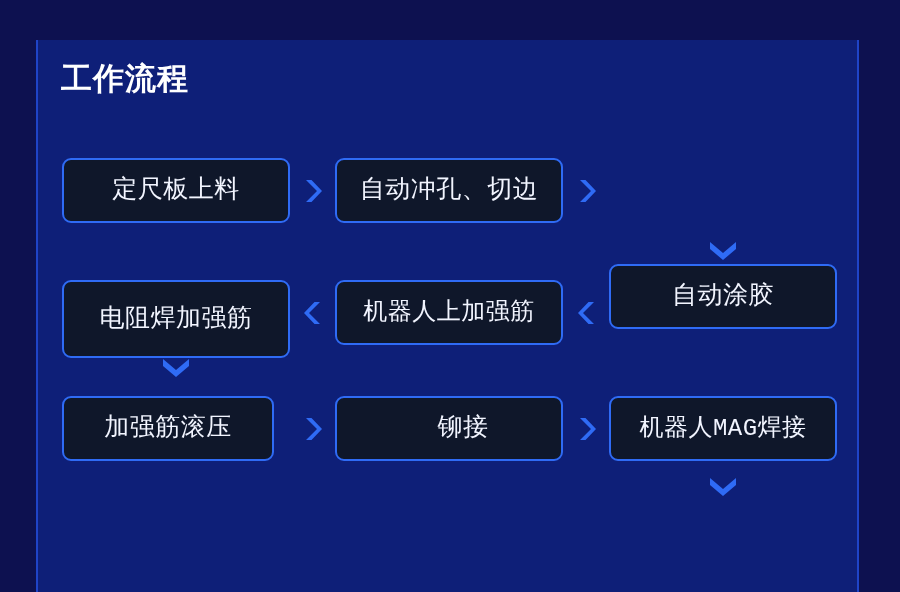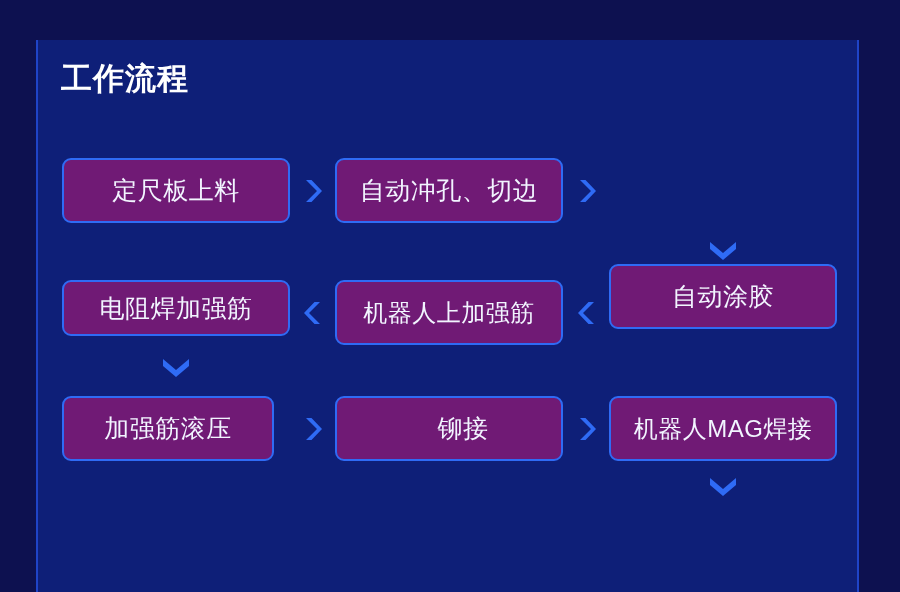--- a/index.html
+++ b/index.html
@@ -53,29 +53,30 @@
     letter-spacing: 1px;
     line-height: 1.2;
     white-space: nowrap;
   }
 
   .node {
     position: absolute;
     box-sizing: border-box;
     border: 2px solid #2f6bf5;
     border-radius: 9px;
-    background: #701a75;
+    background: #0f172a;
     color: #f2f5ff;
     font-size: 25px;
     line-height: 1;
     display: flex;
     align-items: center;
     justify-content: center;
     white-space: nowrap;
     letter-spacing: 0.5px;
+    font-family: Liberation Mono, monospace;
   }
   .node.tight { font-size: 24px; }
 
   .arrow {
     position: absolute;
     color: #2f6bf5;
     font-weight: bold;
     line-height: 1;
     display: flex;
     align-items: center;
@@ -111,21 +112,21 @@
     </svg>
   </div>
 
 
   <div class="arrow" style="left:706px; top:196px; width:34px; height:28px;">
     <svg width="30" height="20" viewBox="0 0 30 20" aria-hidden="true">
       <path d="M2 2 L15 13 L28 2 L28 9 L15 20 L2 9 Z" fill="#2f6bf5"></path>
     </svg>
   </div>
 
-  <div class="node" style="left:62px; top:240px; width:228px; height:56px;">电阻焊加强筋</div>
+  <div class="node" style="left:62px; top:240px; width:228px; height:78px;">电阻焊加强筋</div>
 
   <div class="arrow" style="left:296px; top:256px; width:34px; height:34px;">
     <svg width="22" height="26" viewBox="0 0 22 26" aria-hidden="true">
       <path d="M18 2 L7 13 L18 24 L12.5 24 L2 13 L12.5 2 Z" fill="#2f6bf5"></path>
     </svg>
   </div>
 
   <div class="node tight" style="left:335px; top:240px; width:228px; height:65px;">机器人上加强筋</div>
 
   <div class="arrow" style="left:570px; top:256px; width:34px; height:34px;">

